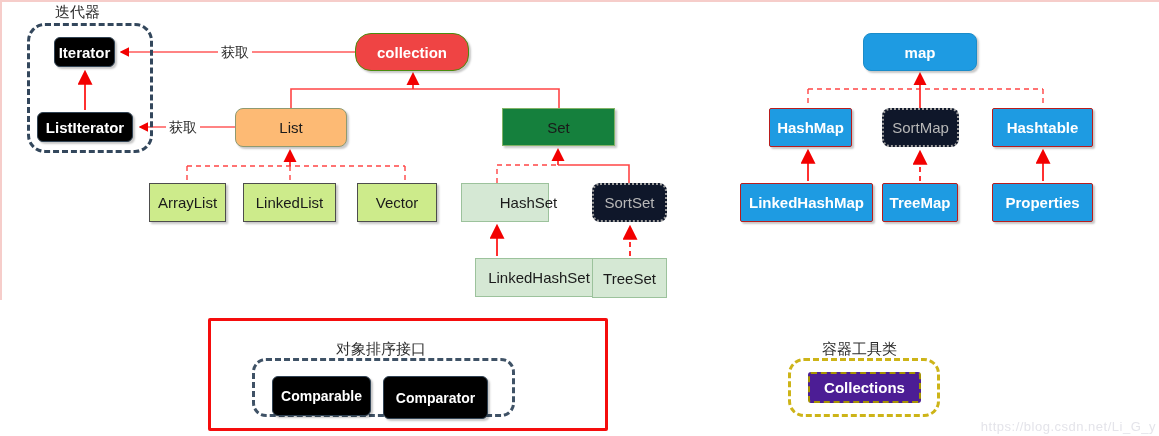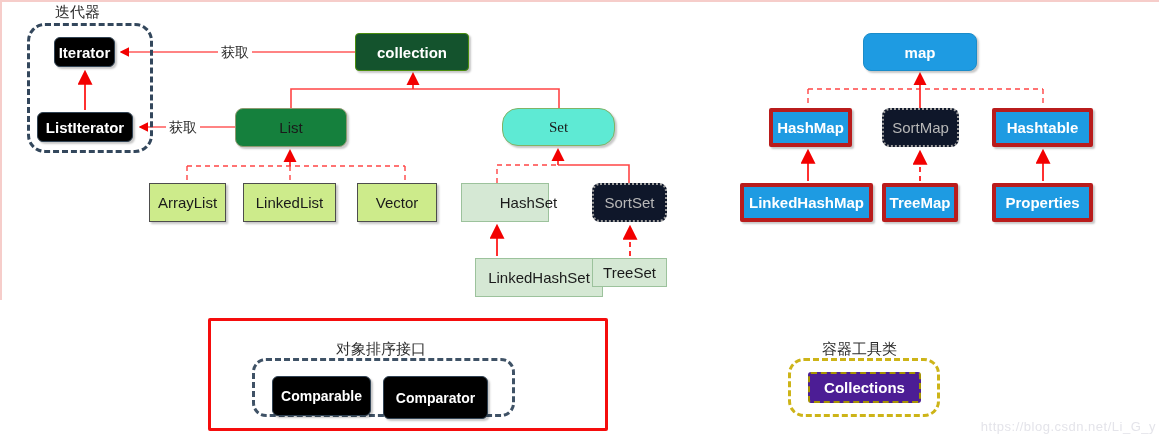--- a/index.html
+++ b/index.html
@@ -8,27 +8,27 @@
     font-family:"Liberation Sans","DejaVu Sans",sans-serif;
   }
   .edge-top{position:absolute;left:0;top:0;width:1159px;height:2px;background:#f6cdca;}
   .edge-left{position:absolute;left:0;top:0;width:2px;height:300px;background:#f6cdca;}
 
   .node{
     position:absolute;box-sizing:border-box;display:flex;align-items:center;justify-content:center;
     font-size:15px;line-height:1;white-space:nowrap;
   }
   .shadow{box-shadow:2px 2px 2px rgba(0,0,0,0.22);}
-  .green-dark{background:#14532d;border:1px solid #4a8d0e;border-radius:4px;color:#fff;font-weight:bold;}
-  .green-light-rounded{background:#15803d;border:1px solid #8f9a71;border-radius:8px;color:#1a1a1a;}
+  .green-dark{background:#ef4444;border:1px solid #4a8d0e;border-radius:16px;color:#fff;font-weight:bold;}
+  .green-light-rounded{background:#fdba74;border:1px solid #8f9a71;border-radius:8px;color:#1a1a1a;}
   .green-light-rect{background:#cdeb8b;border:1px solid #4d4d4d;color:#1a1a1a;}
-  .green-pale-rounded{background:#5eead4;border:1px solid #82b366;border-radius:16px;color:#1a1a1a;font-family:Liberation Serif, serif;}
+  .green-pale-rounded{background:#15803d;border:1px solid #82b366;border-radius:0;color:#1a1a1a;}
   .green-pale-rect{background:#d5e8d4;border:1px solid #9cc29c;color:#1a1a1a;}
   .blue-rounded{background:#1e9be2;border:1px solid #1b8cc9;border-radius:8px;color:#fff;font-weight:bold;}
-  .blue-rect{background:#1e9be2;border:4px solid #b91c1c;border-radius:2px;color:#fff;font-weight:bold;}
+  .blue-rect{background:#1e9be2;border:1px solid #b91c1c;border-radius:2px;color:#fff;font-weight:bold;}
   .gray-dotted{background:#0f172a;border:2px dotted #9e9e9e;border-radius:8px;color:#b8b8b8;}
   .slate{background:#000000;border:1px solid #314354;border-radius:6px;color:#fff;font-weight:bold;}
   .yellow-box{background:#4c1d95;border:2px dashed #a69301;border-radius:3px;color:#fff;font-weight:bold;}
 
   .group-frame{position:absolute;box-sizing:border-box;}
   .iterator-frame{border:3px dashed #33475c;border-radius:18px;}
   .sorting-frame{border:3px dashed #3f5266;border-radius:14px;}
   .utility-frame{border:3px dashed #cdb418;border-radius:16px;}
   .red-frame{border:3px solid #f50d0d;border-radius:2px;}
 
@@ -123,21 +123,21 @@
 
   <div class="node green-dark shadow" style="left:355px;top:33px;width:114px;height:38px;">collection</div>
   <div class="node green-light-rounded shadow" style="left:235px;top:108px;width:112px;height:39px;">List</div>
   <div class="node green-pale-rounded shadow" style="left:502px;top:108px;width:113px;height:38px;">Set</div>
   <div class="node green-light-rect shadow" style="left:149px;top:183px;width:77px;height:39px;">ArrayList</div>
   <div class="node green-light-rect shadow" style="left:243px;top:183px;width:93px;height:39px;">LinkedList</div>
   <div class="node green-light-rect shadow" style="left:357px;top:183px;width:80px;height:39px;">Vector</div>
   <div class="node green-pale-rect" style="left:461px;top:183px;width:88px;height:39px;padding-left:47px;">HashSet</div>
   <div class="node gray-dotted" style="left:592px;top:183px;width:75px;height:39px;">SortSet</div>
   <div class="node green-pale-rect" style="left:432px;top:258px;width:128px;height:39px;margin-left:43px;">LinkedHashSet</div>
-  <div class="node green-pale-rect" style="left:592px;top:258px;width:75px;height:29px;">TreeSet</div>
+  <div class="node green-pale-rect" style="left:592px;top:258px;width:75px;height:40px;">TreeSet</div>
 
   <div class="node blue-rounded shadow" style="left:863px;top:33px;width:114px;height:38px;">map</div>
   <div class="node blue-rect shadow" style="left:769px;top:108px;width:83px;height:39px;">HashMap</div>
   <div class="node gray-dotted" style="left:882px;top:108px;width:77px;height:39px;">SortMap</div>
   <div class="node blue-rect shadow" style="left:992px;top:108px;width:101px;height:39px;">Hashtable</div>
   <div class="node blue-rect shadow" style="left:740px;top:183px;width:133px;height:39px;">LinkedHashMap</div>
   <div class="node blue-rect shadow" style="left:882px;top:183px;width:76px;height:39px;">TreeMap</div>
   <div class="node blue-rect shadow" style="left:992px;top:183px;width:101px;height:39px;">Properties</div>
 
   <div class="group-frame red-frame" style="left:208px;top:318px;width:400px;height:113px;"></div>

